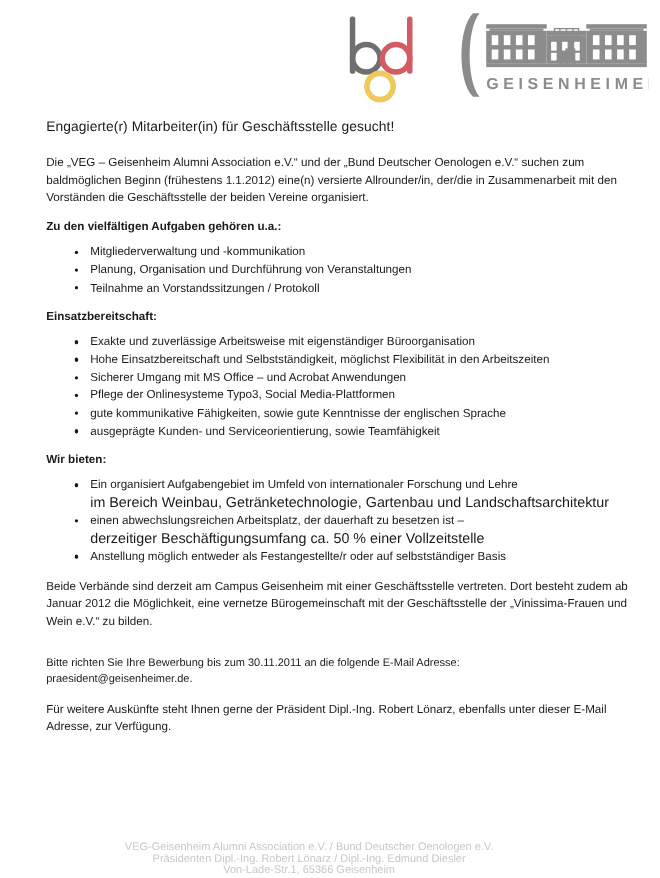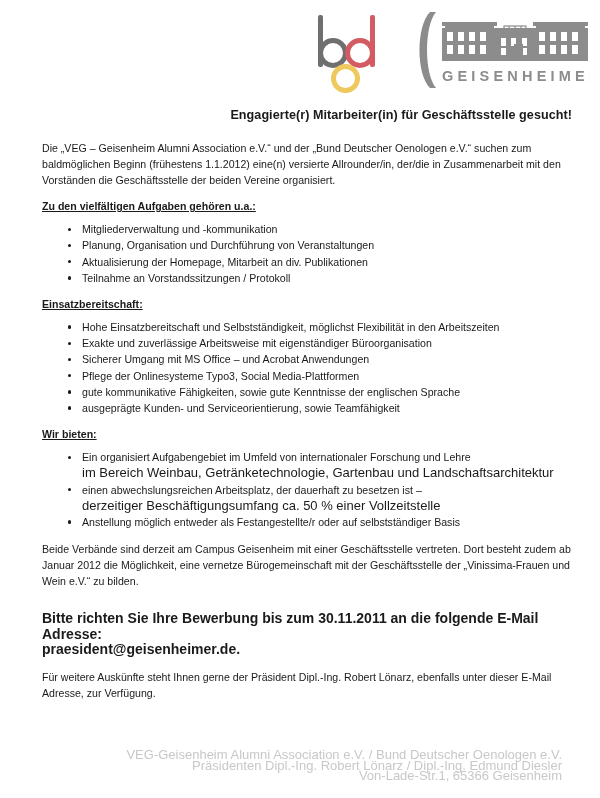--- a/index.html
+++ b/index.html
@@ -82,39 +82,37 @@
   }
   .geis-svg { display: block; }
 
   
   .doc {
     padding: 0 28px 0 42px;
   }
 
   h1.title {
     font-size: 12.6px;
-    font-weight: bold;
+    font-weight: normal;
     margin: 0 0 17px 0;
     letter-spacing: 0.05px;
     line-height: 1.2;
-    text-align: right;
   }
 
   p.para {
     font-size: 10.6px;
     line-height: 16px;
     margin: 0 0 11px 0;
     text-align: left;
   }
   p.para.tight { margin-bottom: 22px; }
 
   .section-head {
     font-size: 10.6px;
     font-weight: bold;
-    text-decoration: underline;
     margin: 0 0 7px 0;
     line-height: 15px;
   }
 
   ul.bullets {
     list-style: none;
     margin: 0 0 11px 0;
     padding: 0;
   }
   ul.bullets > li {
@@ -139,42 +137,42 @@
     font-size: 9.4px;
     line-height: 15.5px;
   }
   ul.bullets > li .cont2 {
     display: block;
     font-size: 13px;
     line-height: 16.2px;
   }
 
   p.bold-call {
-    font-size: 14px;
-    font-weight: bold;
+    font-size: 10px;
+    font-weight: normal;
     line-height: 15.5px;
     margin: 0 0 11px 0;
   }
 
   .squiggle {
     text-decoration-style: wavy;
     text-decoration-color: #e03b3b;
     text-decoration-thickness: 1px;
     text-underline-offset: 2px;
   }
 
   
   .footer {
     position: absolute;
     left: 0;
     right: 28px;
-    bottom: 16px;
-    text-align: right;
+    bottom: 0px;
+    text-align: center;
     color: #c8c8c8;
-    font-size: 13px;
+    font-size: 10px;
     line-height: 10.6px;
     padding-right: 10px;
   }
   .footer div { white-space: nowrap; }
   .footer .squiggle {
     text-decoration-color: #e8b3b3;
   }
 </style>
 </head>
 <body>
@@ -255,28 +253,27 @@
 <div class="doc">
 
   <h1 class="title">Engagierte(r) Mitarbeiter(in) für Geschäftsstelle gesucht!</h1>
 
   <p class="para"><span>Die „VEG – Geisenheim Alumni </span><span class="squiggle">Association</span><span> e.V.“ und der „Bund Deutscher </span><span class="squiggle">Oenologen</span><span> e.V.“ suchen zum baldmöglichen Beginn (frühestens 1.1.2012) eine(n) versierte Allrounder/in, der/die in Zusammenarbeit mit den Vorständen die Geschäftsstelle der beiden Vereine organisiert.</span></p>
 
   <div class="section-head">Zu den vielfältigen Aufgaben gehören u.a.:</div>
   <ul class="bullets">
     <li><span>Mitgliederverwaltung und -kommunikation</span></li>
     <li><span>Planung, Organisation und Durchführung von Veranstaltungen</span></li>
-    <li><span>Aktualisierung der Homepage, Mitarbeit an div. Publikationen</span></li>
     <li><span>Teilnahme an Vorstandssitzungen  / Protokoll</span></li>
   </ul>
 
   <div class="section-head">Einsatzbereitschaft:</div>
   <ul class="bullets">
+    <li><span>Exakte und zuverlässige Arbeitsweise mit eigenständiger Büroorganisation</span></li>
     <li><span>Hohe Einsatzbereitschaft und Selbstständigkeit, möglichst Flexibilität in den Arbeitszeiten</span></li>
-    <li><span>Exakte und zuverlässige Arbeitsweise mit eigenständiger Büroorganisation</span></li>
     <li><span>Sicherer Umgang mit MS Office – und Acrobat Anwendungen</span></li>
     <li><span>Pflege der Onlinesysteme Typo3, </span><span class="squiggle">Social</span><span> Media-Plattformen</span></li>
     <li><span>gute kommunikative Fähigkeiten, sowie  gute Kenntnisse der englischen Sprache</span></li>
     <li><span>ausgeprägte Kunden- und Serviceorientierung, sowie Teamfähigkeit</span></li>
   </ul>
 
   <div class="section-head">Wir bieten:</div>
   <ul class="bullets">
     <li><span>Ein organisiert Aufgabengebiet im Umfeld von internationaler Forschung und Lehre</span><span class="cont2">im Bereich Weinbau, Getränketechnologie, Gartenbau und Landschaftsarchitektur</span></li>
     <li><span>einen abwechslungsreichen Arbeitsplatz, der dauerhaft zu besetzen ist –</span><span class="cont2">derzeitiger Beschäftigungsumfang ca. 50 % einer Vollzeitstelle</span></li>

